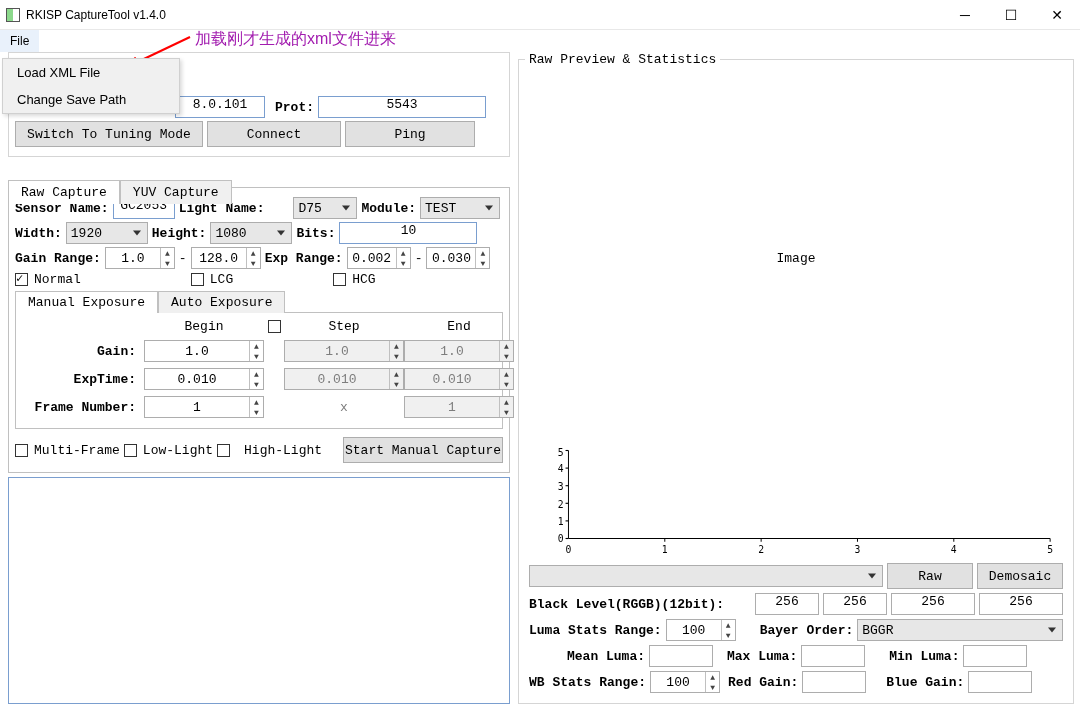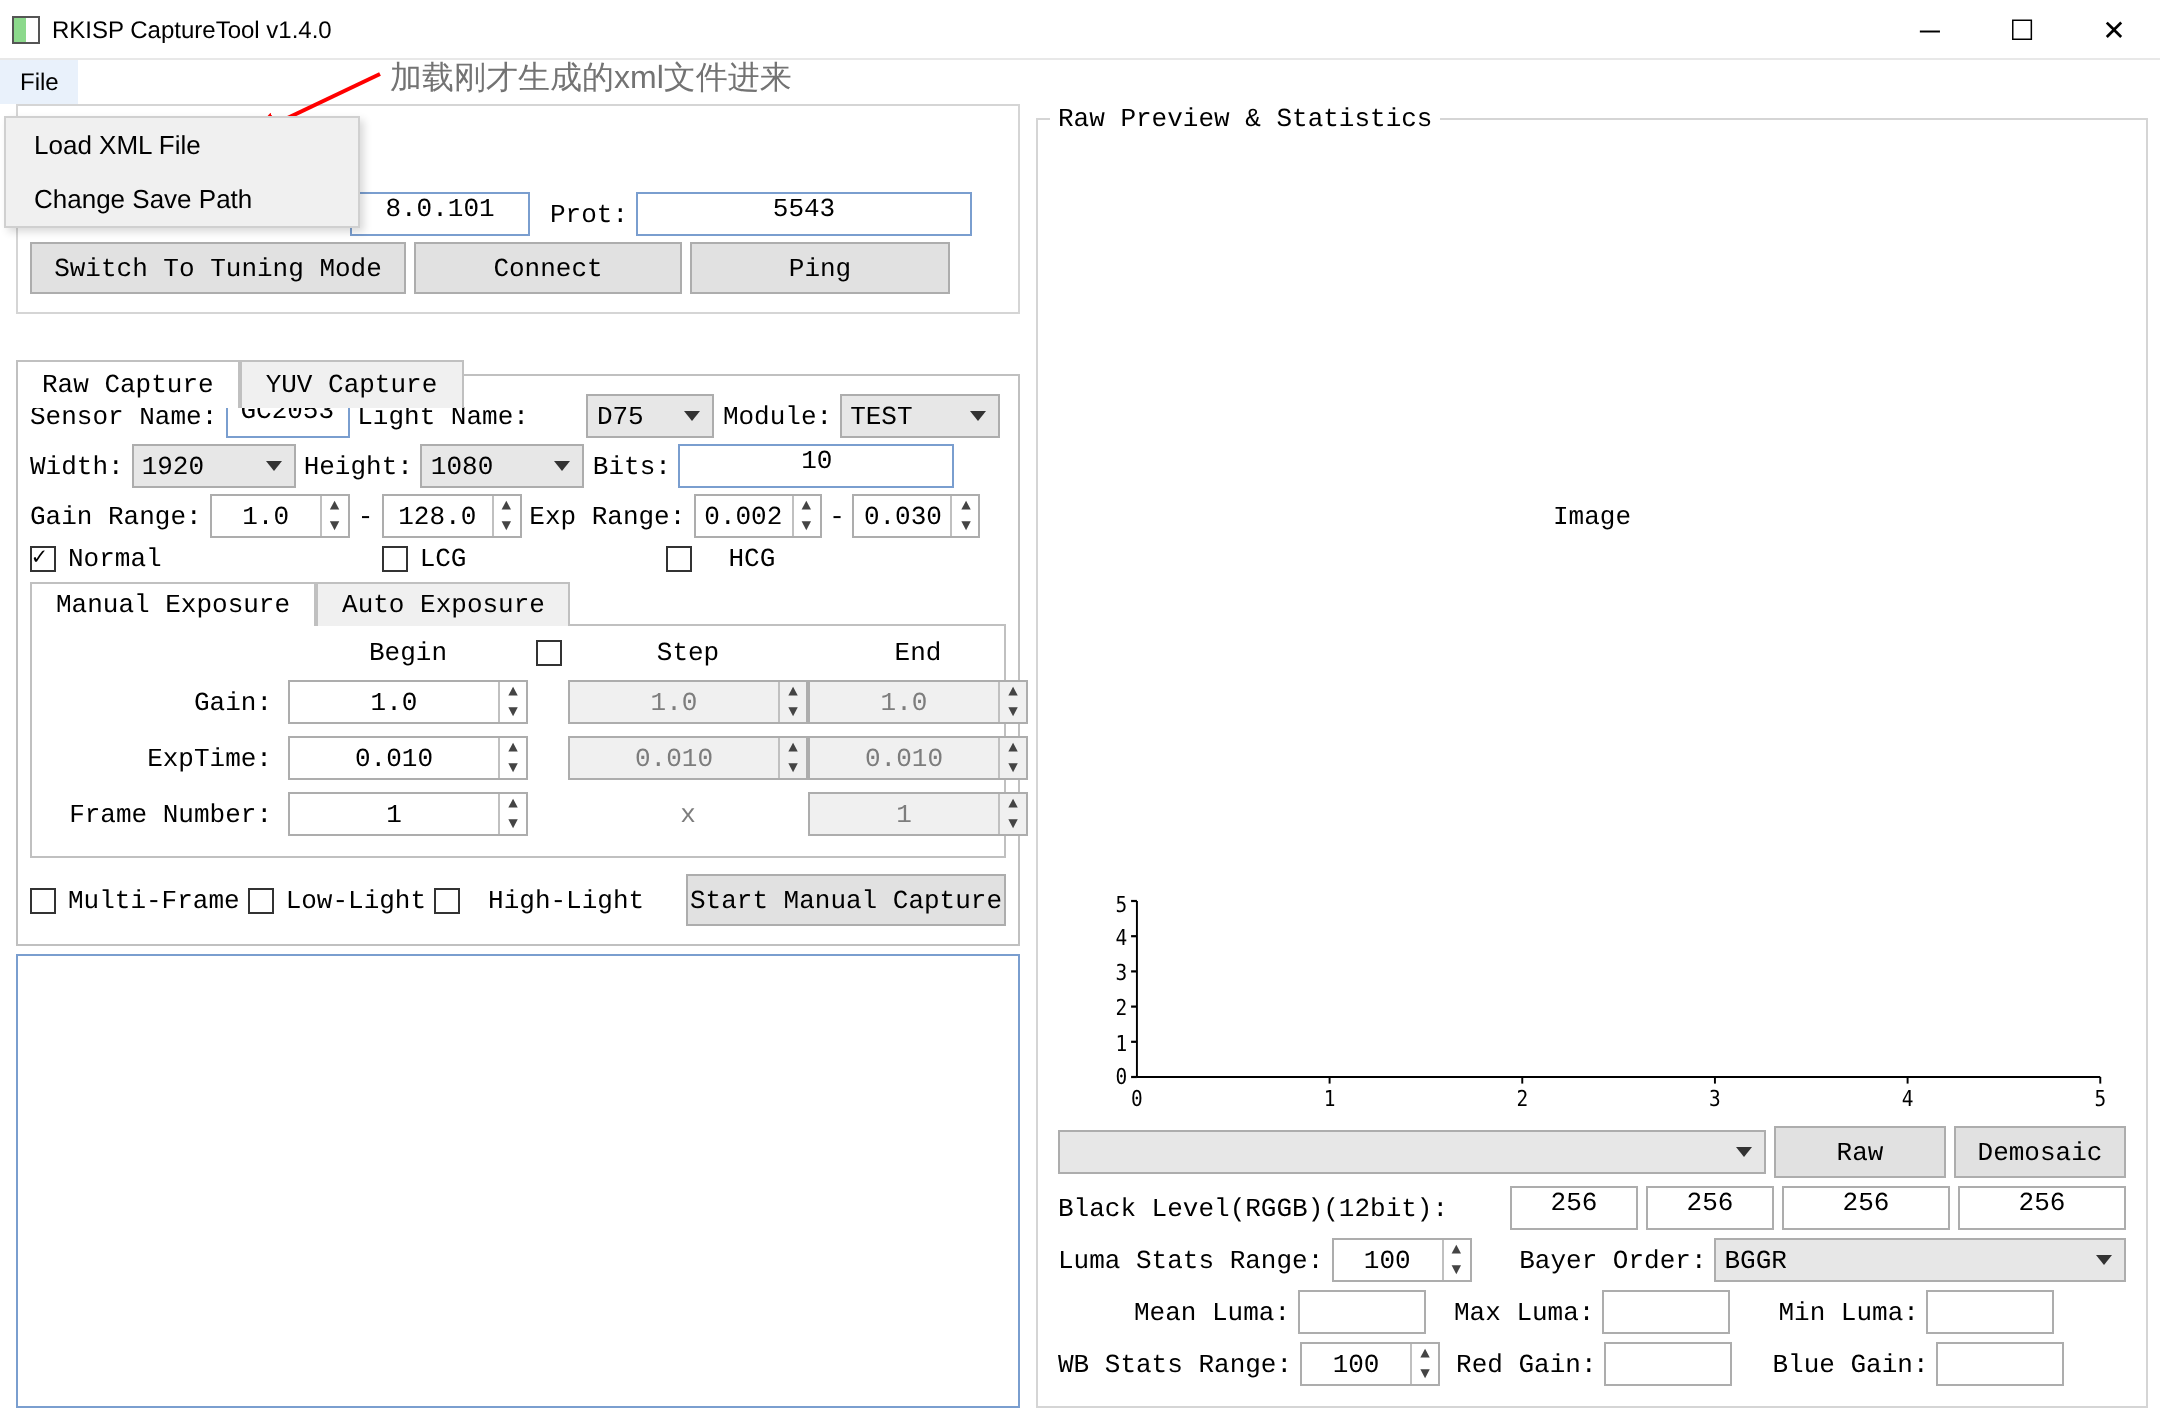--- a/index.html
+++ b/index.html
@@ -27,36 +27,36 @@
     border: 1px solid #555;
     margin-right: 6px;
     background: linear-gradient(90deg,#8cd98c 50%,#fff 0);
   }
   .titlebar .title { font-size: 12px; }
   .titlebar .spacer { flex: 1; }
   .win-btn { width: 46px; height: 30px; display:flex; align-items:center; justify-content:center; font-size:14px; }
   .menubar { height: 22px; display:flex; align-items:stretch; }
   .menubar .menu-item { padding: 2px 10px; background:#e9f1fb; display:flex; align-items:center; }
   .annot {
-    position:absolute; left:195px; top:29px; color:#737373; font-size:16px;
+    position:absolute; left:195px; top:29px; color:#a21caf; font-size:16px;
   }
   .arrow-svg { position:absolute; left:115px; top:33px; }
   .file-dropdown {
     position:absolute; left:2px; top:58px; width:178px; background:#f0f0f0;
     border:1px solid #d0d0d0; box-shadow:2px 2px 4px rgba(0,0,0,.15);
     z-index:5;
   }
   .file-dropdown .dd-item { padding:6px 14px; font-family:Arial,sans-serif; font-size:13px; }
   .main-row { display:flex; padding:0 6px 6px 8px; gap:8px; height: calc(710px - 52px); }
   .left-col { width: 502px; display:flex; flex-direction:column; gap:4px; }
   .right-col { flex:1; display:flex; flex-direction:column; }
   fieldset { border:1px solid #d5d5d5; margin:0; padding:4px 6px 6px; }
   legend { padding:0 4px;font-family:Liberation Mono, monospace; }
   .row { display:flex; align-items:center; gap:4px; margin:3px 0; }
-  .lbl { white-space:nowrap; }
+  .lbl { white-space:nowrap;font-weight:bold; }
   .text-in { height:22px; border:1px solid #7a9ecf; background:#fff; text-align:center; }
   .btn {
     height:26px; background:#e1e1e1; border:1px solid #adadad; display:flex;
     align-items:center; justify-content:center;
   }
   .sel {
     height:22px; background:#e7e7e7; border:1px solid #adadad; display:flex;
     align-items:center; padding:0 4px; position:relative;
   }
   .sel::after { content:""; position:absolute; right:6px; top:50%; width:0;height:0;
@@ -205,21 +205,21 @@
         </div>
         <div class="row" style="gap:30px;">
           <span style="display:flex;align-items:center;gap:6px;">
               <span class="chk checked"></span>
               <span>Normal</span>
             </span>
           <span style="display:flex;align-items:center;gap:6px;margin-left:80px;">
               <span class="chk"></span>
               <span>LCG</span>
             </span>
-          <span style="display:flex;align-items:center;gap:18px;margin-left:70px;">
+          <span style="display:flex;align-items:center;gap:6px;margin-left:70px;">
               <span class="chk"></span>
               <span>HCG</span>
             </span>
         </div>
 
         <div class="sub-tabs">
           <div class="sub-tab active">Manual Exposure</div>
           <div class="sub-tab">Auto Exposure</div>
         </div>
         <div class="sub-body">

